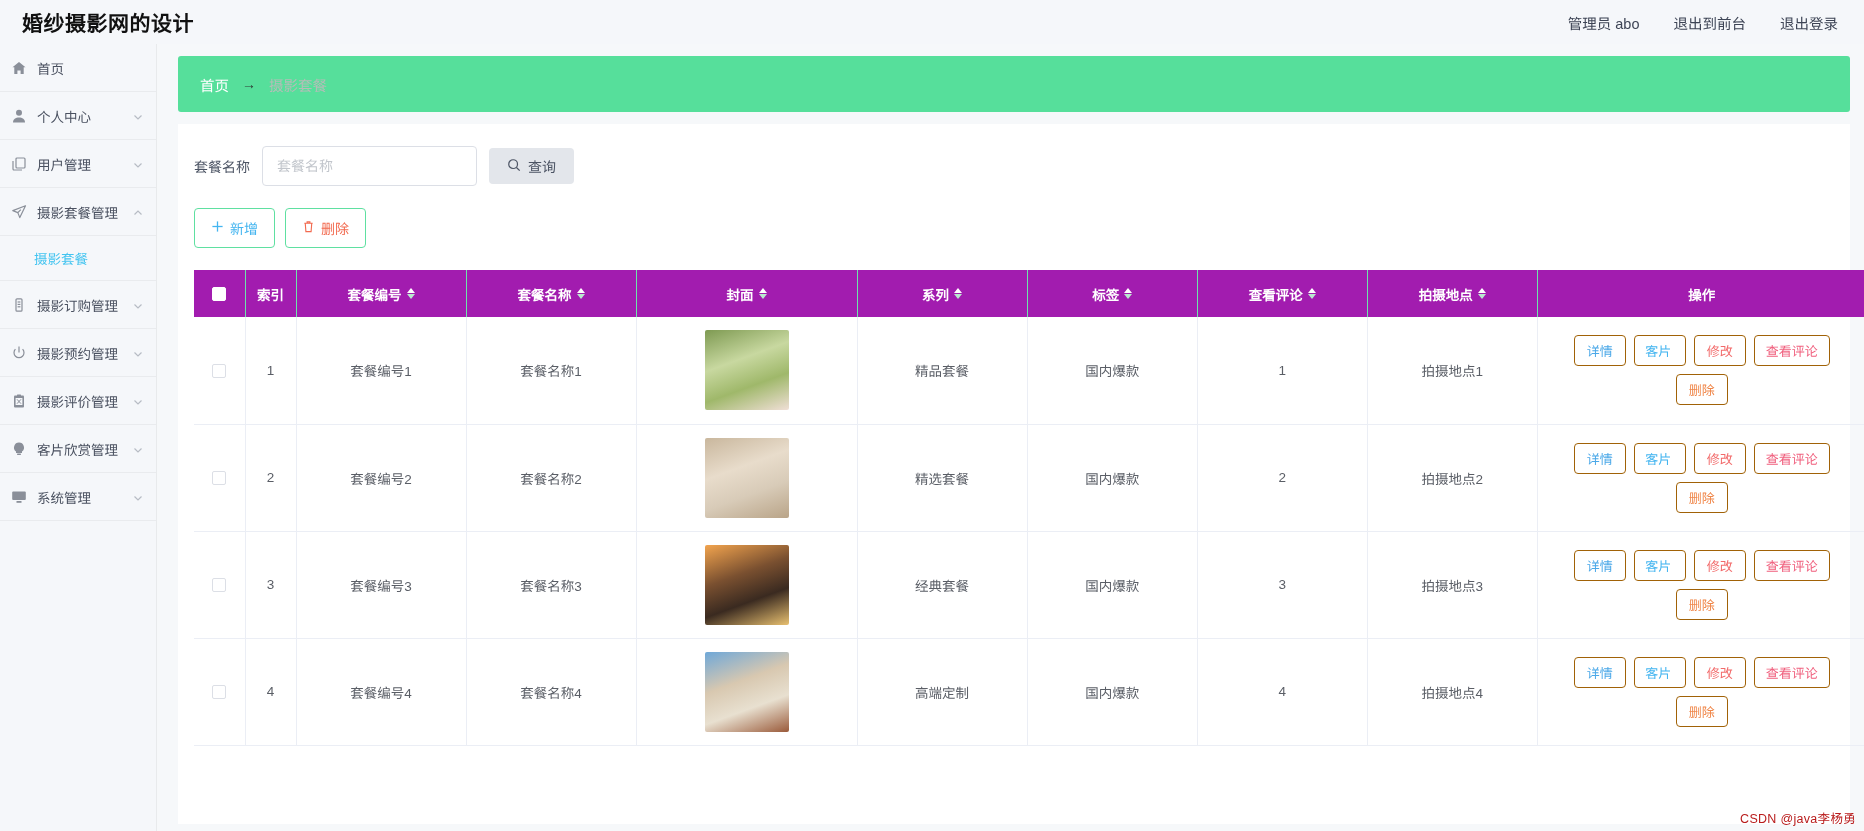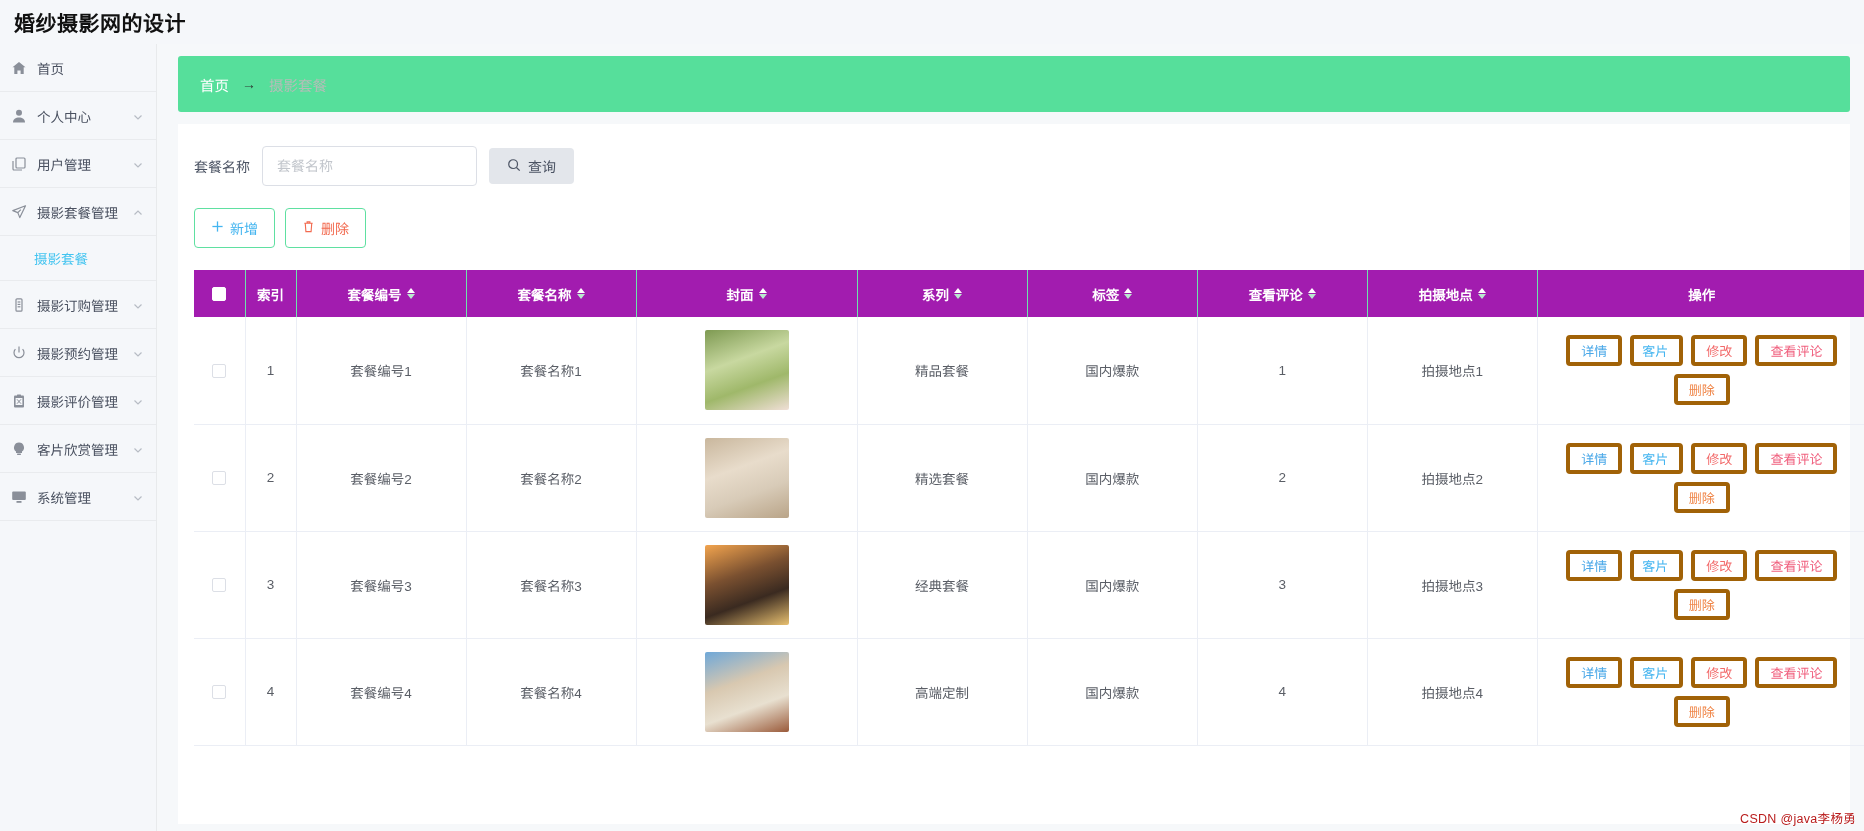--- a/index.html
+++ b/index.html
@@ -16,22 +16,23 @@
   
   .app-header {
     position: absolute; top: 0; left: 0;
     width: 1864px; height: 44px;
     background: #f5f7fa;
     display: flex; align-items: center;
     justify-content: space-between;
   }
   .app-title {
     font-size: 21px; font-weight: bold; color: #111;
-    padding-left: 14px; letter-spacing: 0.5px;
+    padding-left: 1px; letter-spacing: 0.5px;
     white-space: nowrap;
+    margin-left: 21px;
   }
   .header-right {
     display: flex; align-items: center; gap: 34px;
     padding-right: 26px; font-size: 14.5px; color: #3d4455;
   }
   .header-right > span { cursor: pointer; white-space: nowrap; }
   
   .sidebar {
     position: absolute; top: 44px; left: 0;
     width: 157px; height: 787px;
@@ -195,21 +196,21 @@
     border-radius: 2px;
     display: block; margin: 0 auto;
     overflow: hidden;
   }
   
   .ops { display: flex; flex-wrap: wrap; justify-content: center; gap: 8px; padding: 4px 6px; }
   .op-btn {
     height: 31px;
     min-width: 52px;
     background: #fff;
-    border: 4px solid #a16207;
+    border: 1px solid #a16207;
     border-radius: 4px;
     font-size: 13px;
     display: inline-flex; align-items: center; justify-content: center;
     padding: 0 11px;
     cursor: pointer;
     font-family: "Liberation Sans", "DejaVu Sans", sans-serif;
     white-space: nowrap;
   }
   .op-detail { color: #4aa8e8; }
   .op-photo  { color: #44b5f0; padding-left: 8px; }
@@ -224,20 +225,25 @@
     color: #b91c1c;
     letter-spacing: 0.3px;
     white-space: nowrap;
   }
 </style>
 </head>
 <body>
 
 <div class="app-header">
   <div class="app-title">婚纱摄影网的设计</div>
+  <div class="header-right">
+      <span>管理员 abo</span>
+      <span>退出到前台</span>
+      <span>退出登录</span>
+    </div>
 </div>
 
 <div class="sidebar">
     <div class="menu-item">
       <span class="menu-icon">
         <svg width="16" height="16" viewBox="0 0 16 16">
           <path d="M8 2L1.5 7.2h1.8V14h3.1v-3.6h3.2V14h3.1V7.2h1.8z" fill="#8a8f99"></path>
         </svg>
       </span>
       <span class="menu-label">首页</span>

